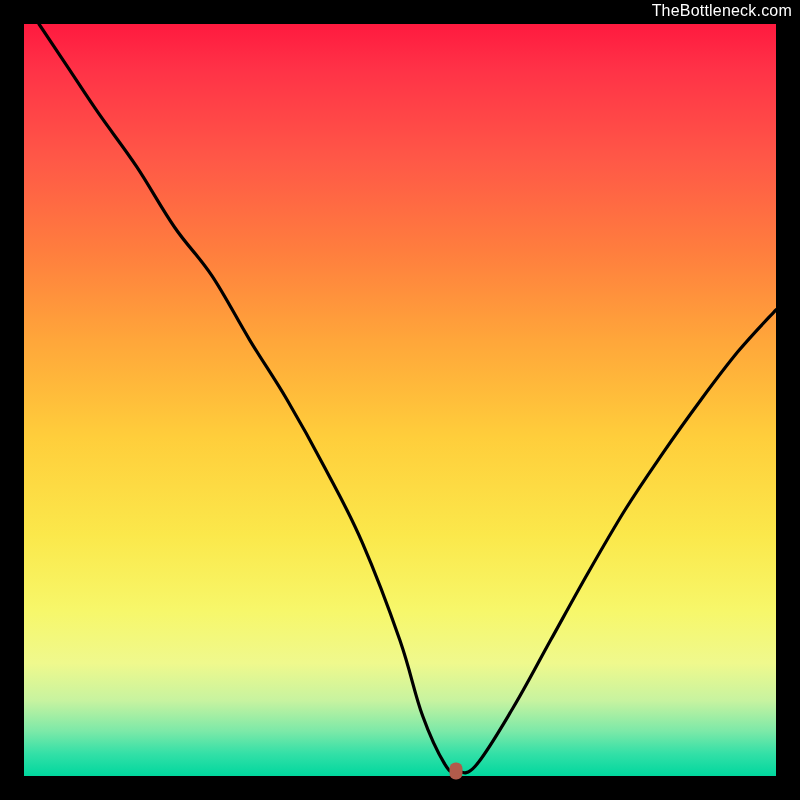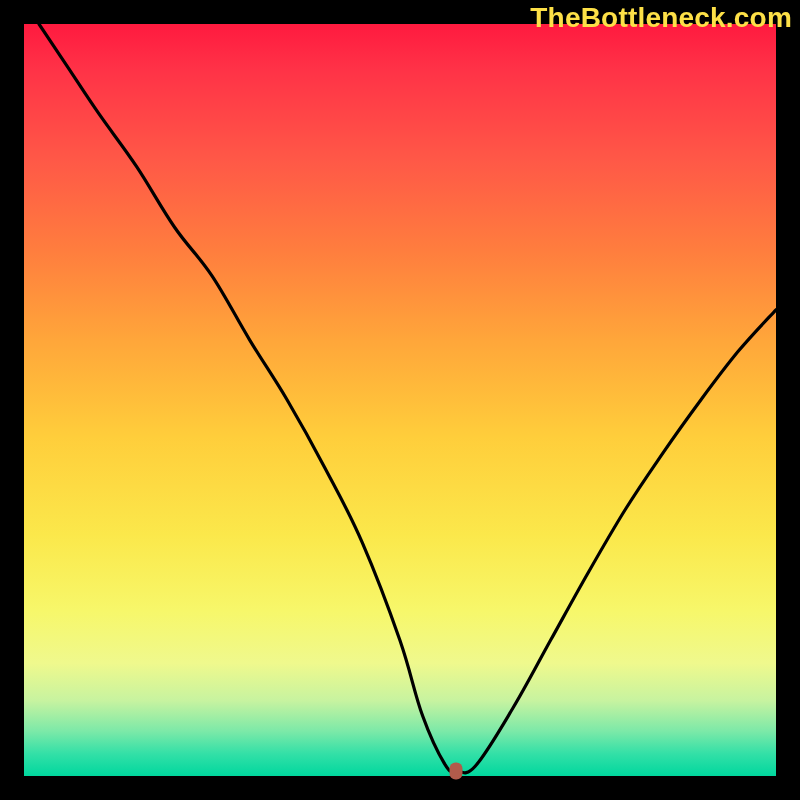--- a/index.html
+++ b/index.html
@@ -14,23 +14,23 @@
   .frame {
     position: relative;
     width: 800px;
     height: 800px;
     background: #000;
   }
   .watermark {
     position: absolute;
     top: 2px;
     right: 8px;
-    color: #fde047;
-    font-size: 28px;
-    font-weight: 700;
+    color: #ffffff;
+    font-size: 16px;
+    font-weight: 400;
     letter-spacing: 0.2px;
     z-index: 5;
   }
   .plot-area {
     position: absolute;
     left: 24px;
     top: 24px;
     width: 752px;
     height: 752px;
     background: linear-gradient(to bottom,

